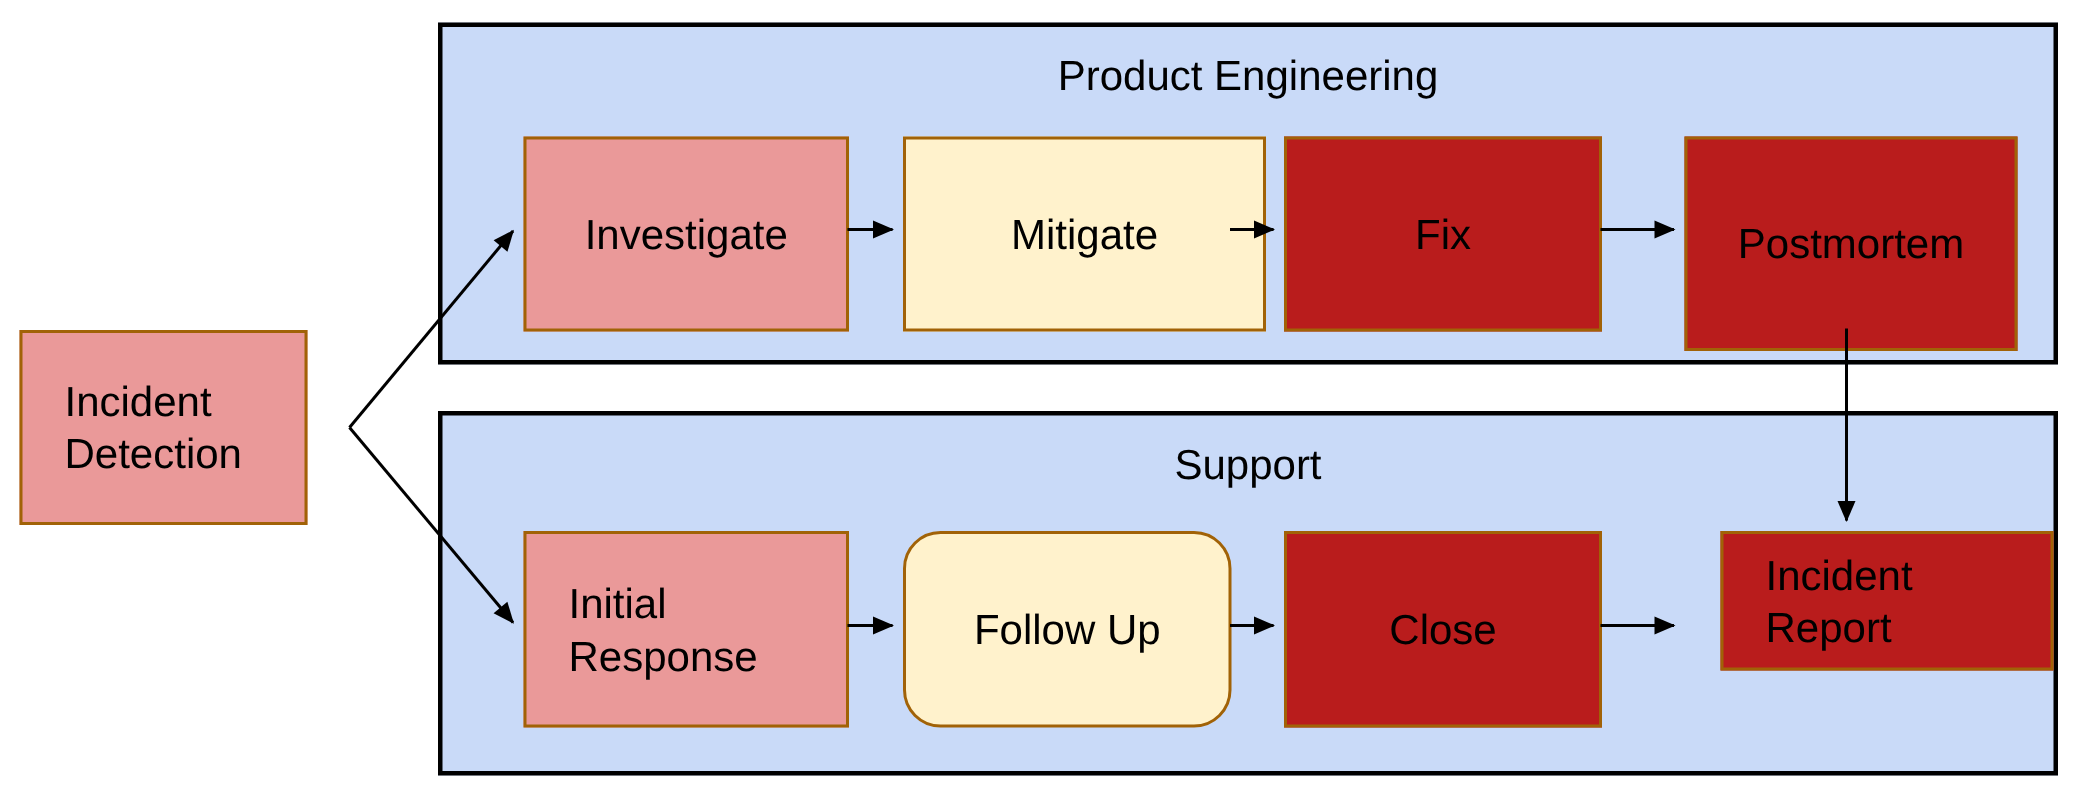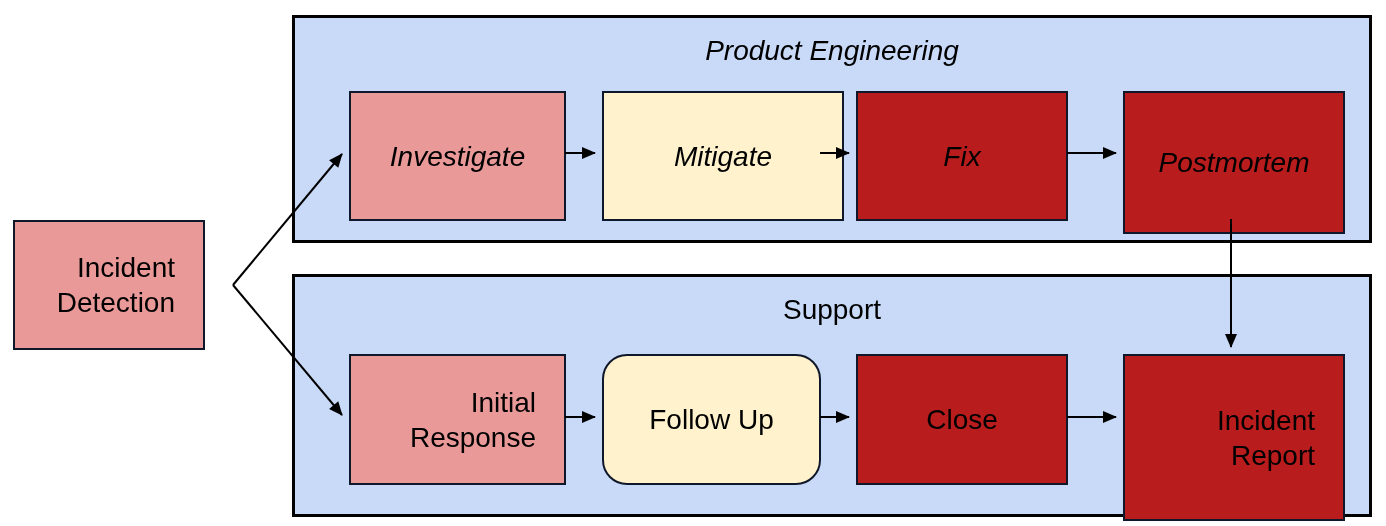--- a/index.html
+++ b/index.html
@@ -14,40 +14,40 @@
     height: 526px;
     background: #ffffff;
     overflow: hidden;
   }
   .lane {
     position: absolute;
     box-sizing: border-box;
     background: #c9daf8;
     border: 3px solid #000000;
   }
-  .lane-top    { left: 292px; top: 15px;  width: 1080px; height: 228px; font-style: italic; }
+  .lane-top    { left: 292px; top: 15px;  width: 1080px; height: 228px; }
   .lane-bottom { left: 292px; top: 274px; width: 1080px; height: 243px; }
   .lane-title {
     position: absolute;
     left: 0;
     right: 0;
     top: 17px;
     text-align: center;
     font-size: 28px;
     color: #000000;
     white-space: nowrap;
   }
   .node {
     position: absolute;
     box-sizing: border-box;
-    border: 2px solid #0f172a;
+    border: 2px solid #a16207;
     display: flex;
     align-items: center;
     justify-content: center;
-    text-align: right;
+    text-align: left;
     font-size: 28px;
     line-height: 1.25;
     color: #000000;
     padding: 0 28px;
   }
   .node-red    { background: #ea9999; }
   .node-yellow { background: #fff2cc; }
   .node-green  { background: #b91c1c; }
 
   .start-node { left: 13px; top: 220px; width: 192px; height: 130px; padding: 0 28px; }
@@ -55,21 +55,21 @@
   
   .n-investigate { left: 54px;  top: 73px; width: 217px; height: 130px; }
   .n-mitigate    { left: 307px; top: 73px; width: 242px; height: 130px; }
   .n-fix         { left: 561px; top: 73px; width: 212px; height: 130px; }
   .n-postmortem  { left: 828px; top: 73px; width: 222px; height: 143px; }
 
   
   .n-initial-response { left: 54px;  top: 77px; width: 217px; height: 131px; }
   .n-follow-up        { left: 307px; top: 77px; width: 219px; height: 131px; border-radius: 25px; }
   .n-close            { left: 561px; top: 77px; width: 212px; height: 131px; }
-  .n-incident-report  { left: 828px; top: 77px; width: 222px; height: 167px; }
+  .n-incident-report  { left: 852px; top: 77px; width: 222px; height: 93px; }
 
   .arrows {
     position: absolute;
     left: 0;
     top: 0;
     width: 1386px;
     height: 526px;
     pointer-events: none;
     z-index: 10;
   }

